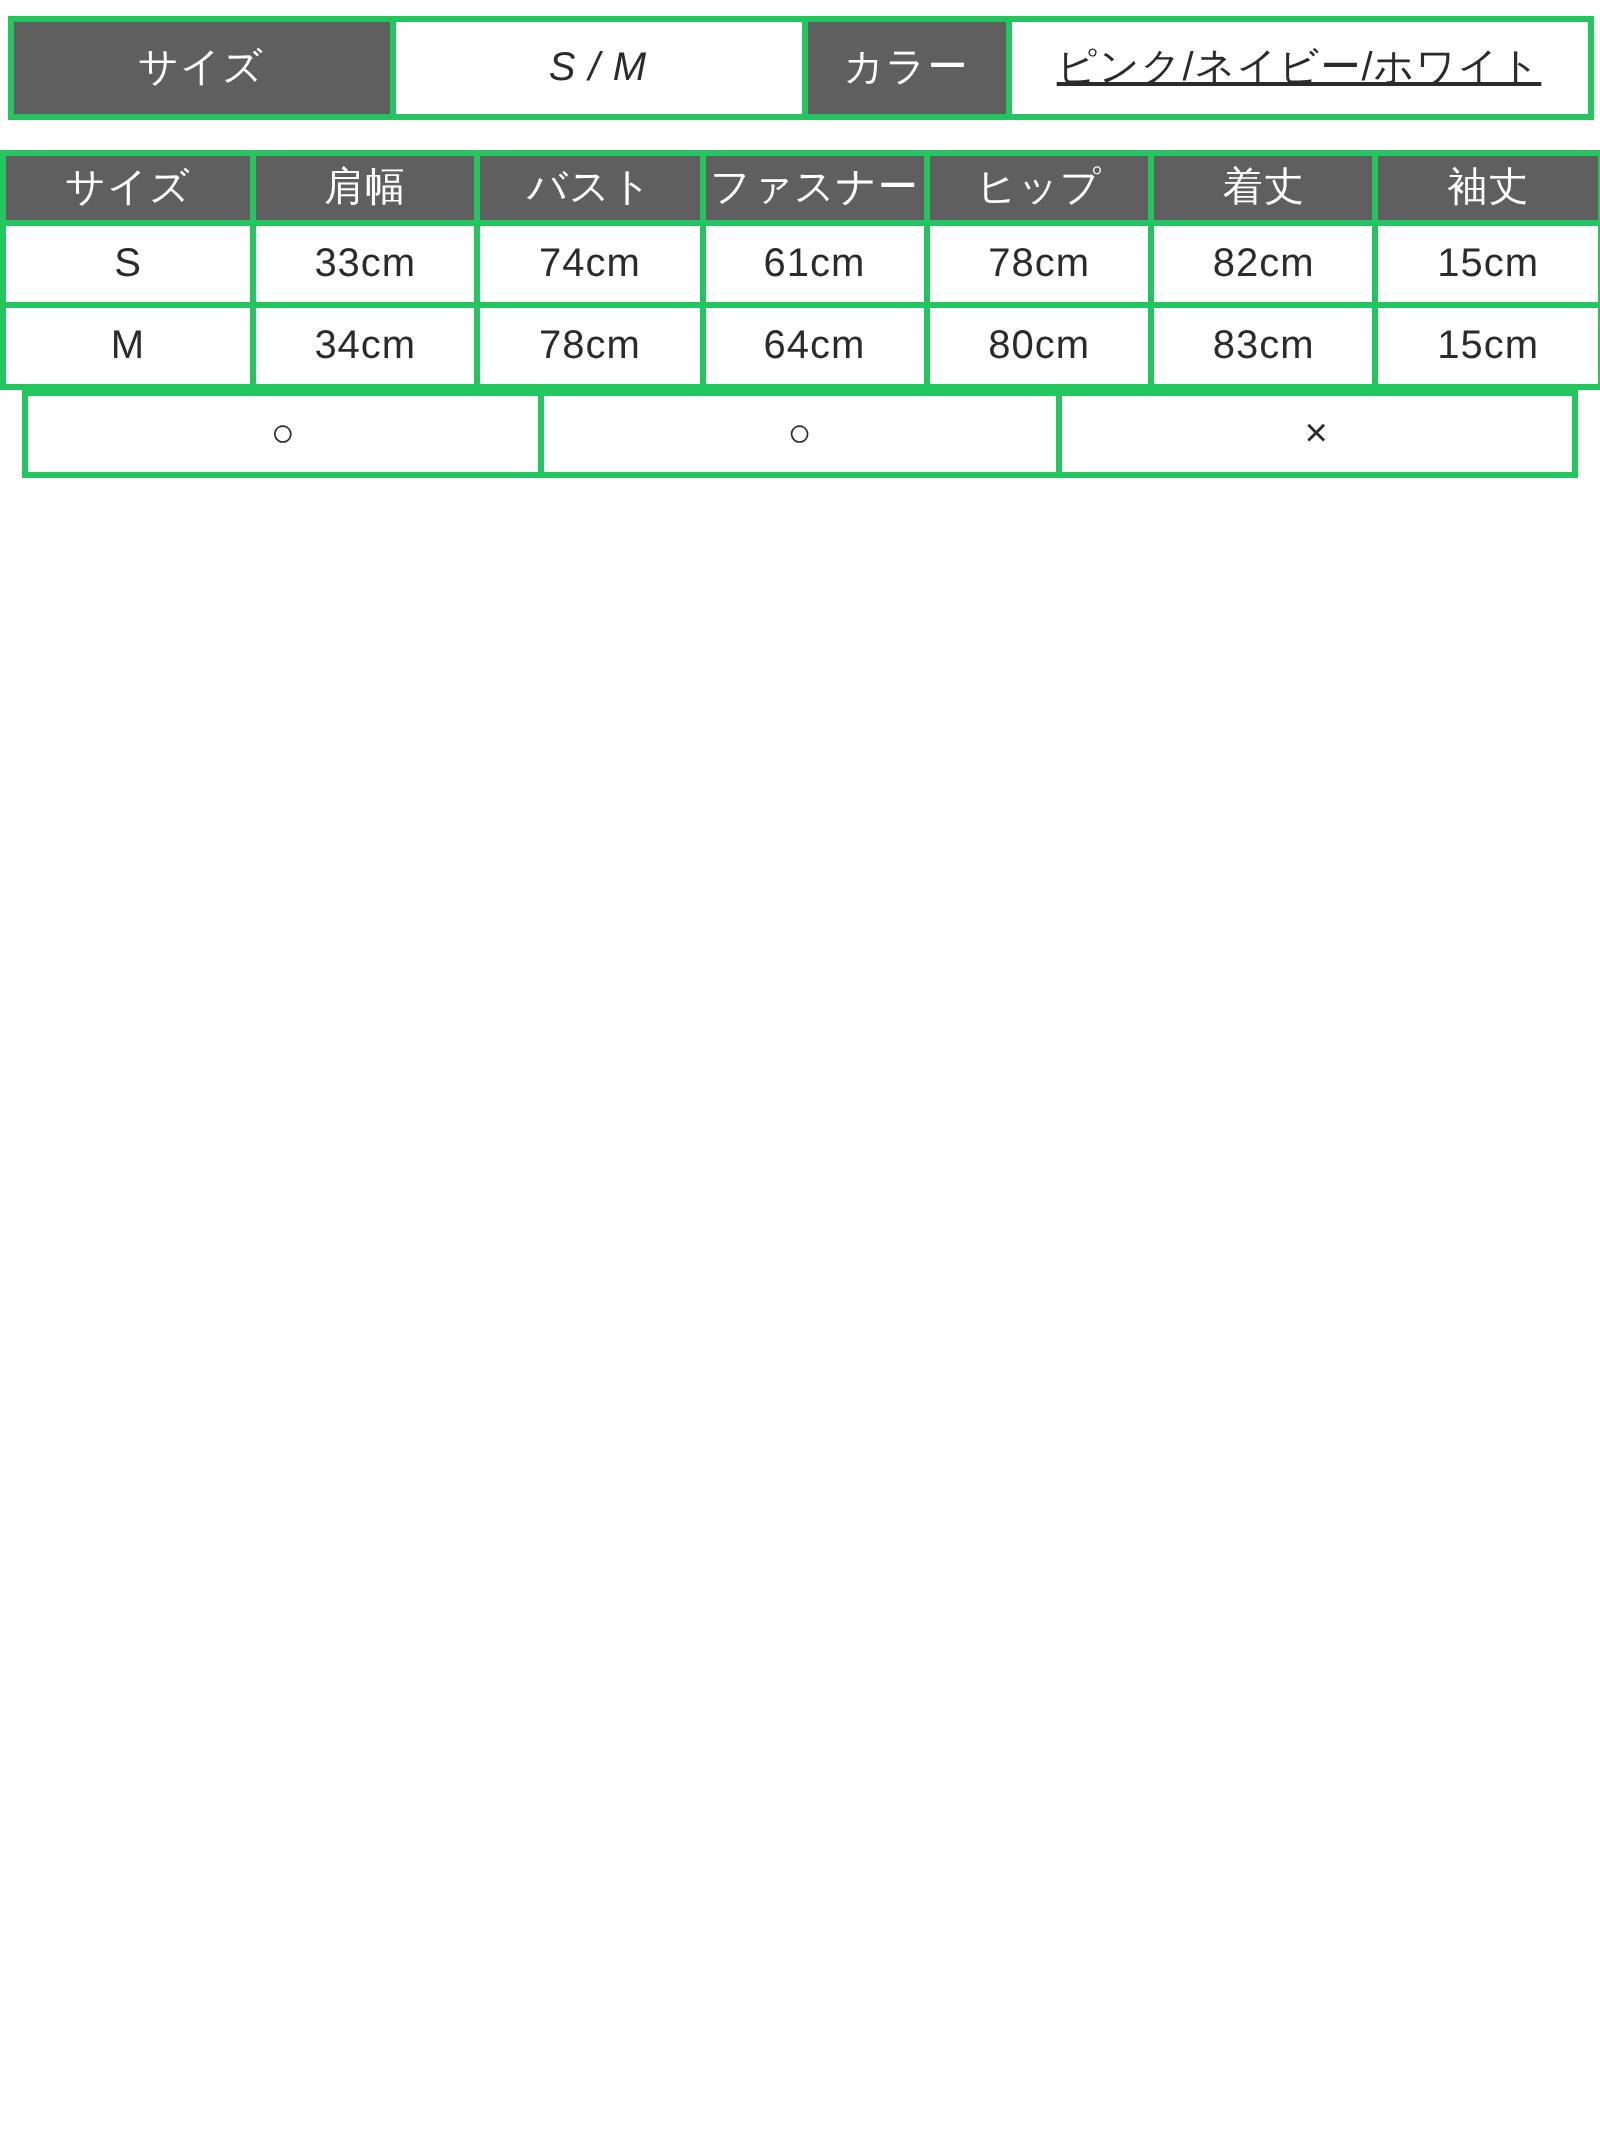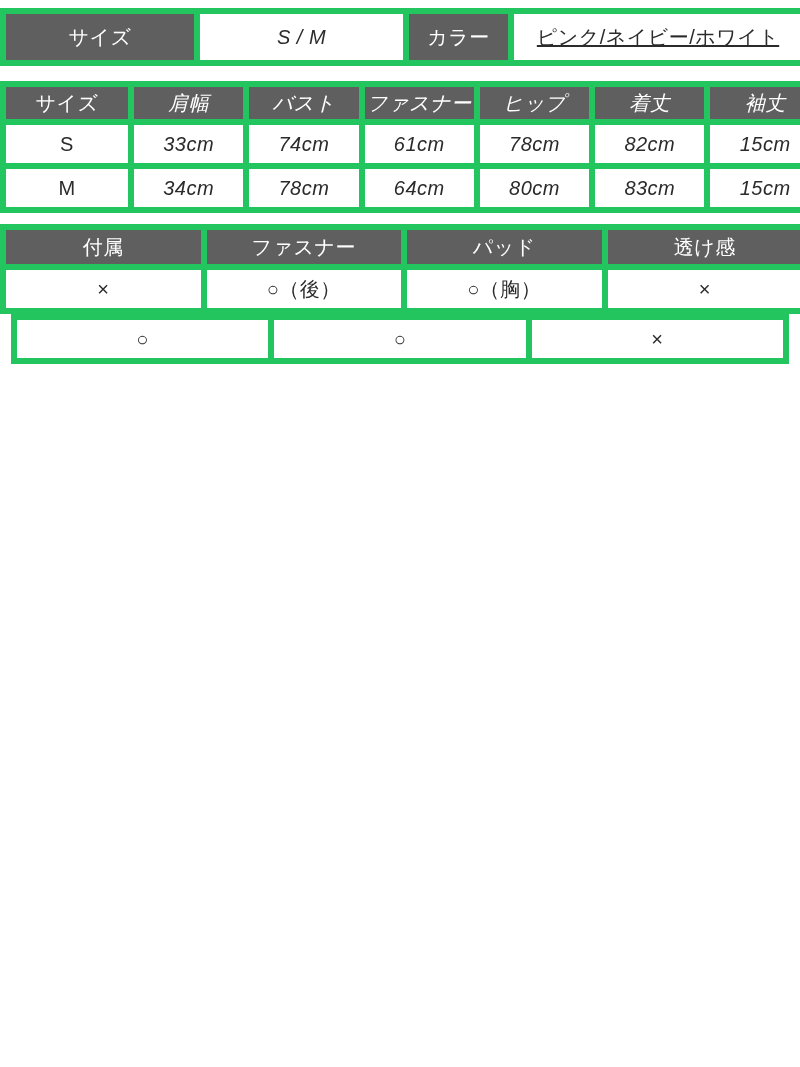--- a/index.html
+++ b/index.html
@@ -25,21 +25,21 @@
 
   table.spec {
     border-collapse: collapse;
     table-layout: fixed;
     width: 778px;
     margin: 0 auto;
     background: #ffffff;
   }
 
   table.spec td {
-    border: 6px solid #22c55e;
+    border: 3px solid #22c55e;
     text-align: center;
     vertical-align: middle;
     font-size: 20px;
     line-height: 1.1;
     letter-spacing: 0.5px;
     padding: 0;
     background: #ffffff;
     color: #2b2b2b;
     white-space: nowrap;
     overflow: hidden;
@@ -67,21 +67,21 @@
     margin-top: 15px;
   }
   #tbl-measure td {
     height: 32px;
     font-size: 20px;
   }
   #tbl-measure tr.body td {
     height: 38px;
   }
   #tbl-measure td.c0 { width: 122px; }
-  #tbl-measure td.cn { width: 109.3px; font-style: italic; }
+  #tbl-measure td.cn { width: 109.3px; }
 
   
   #tbl-feature {
     margin-top: 11px;
   }
   #tbl-feature td {
     height: 34px;
   }
   #tbl-feature tr.body td {
     height: 38px;
@@ -129,36 +129,20 @@
         <td class="cn">34cm</td>
         <td class="cn">78cm</td>
         <td class="cn">64cm</td>
         <td class="cn">80cm</td>
         <td class="cn">83cm</td>
         <td class="cn">15cm</td>
       </tr>
     </tbody>
   </table>
 
-  <table class="spec" id="tbl-feature">
-    <tbody>
-      <tr class="head">
-        <td class="hd q4">付属</td>
-        <td class="hd q4">ファスナー</td>
-        <td class="hd q4">パッド</td>
-        <td class="hd q4">透け感</td>
-      </tr>
-      <tr class="body">
-        <td class="q4">×</td>
-        <td class="q4">○（後）</td>
-        <td class="q4">○（胸）</td>
-        <td class="q4">×</td>
-      </tr>
-    </tbody>
-  </table>
 
   <table class="spec" id="tbl-feature2">
     <tbody>
       <tr class="body">
         <td class="w-lining">○</td>
         <td class="w-stretch">○</td>
         <td class="w-pocket">×</td>
       </tr>
     </tbody>
   </table>

